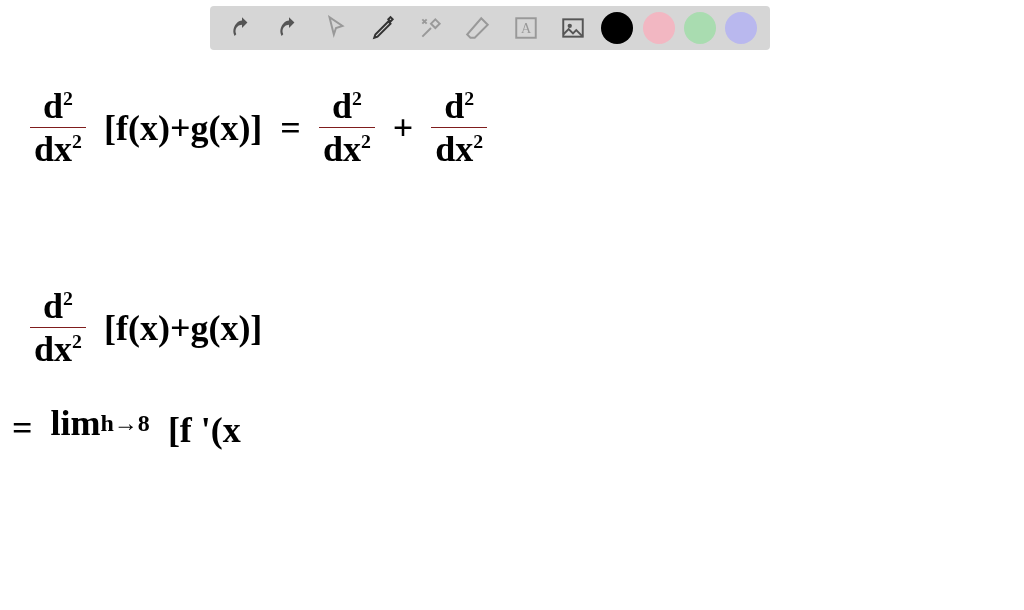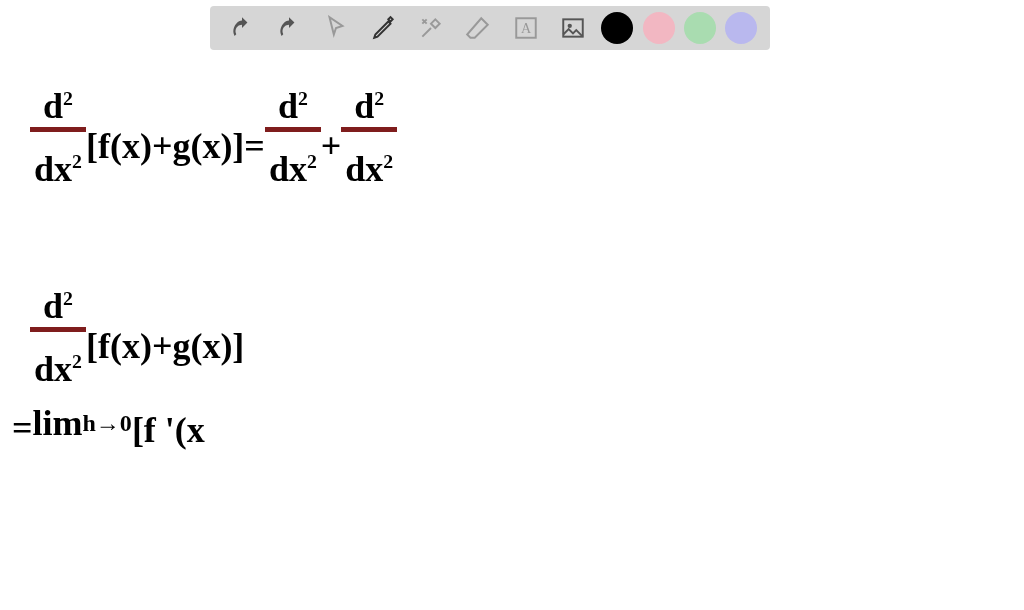--- a/index.html
+++ b/index.html
@@ -53,23 +53,23 @@
     position: absolute;
     white-space: nowrap;
   }
   .frac {
     display: inline-block;
     text-align: center;
     vertical-align: middle;
     position: relative;
   }
   .frac .num { display: block; padding: 0 4px; }
-  .frac .den { display: block; border-top: 5px solid #7f1d1d; padding: 16px 4px; }
+  .frac .den { display: block; border-top: 1px solid #7f1d1d; padding: 0 4px; }
   .sup { font-size: 0.55em; vertical-align: super; position: relative; }
-  .eq-row { display: flex; align-items: center; gap: 0; }
+  .eq-row { display: flex; align-items: center; gap: 18px; }
   .big { font-size: 36px; }
   .med { font-size: 30px; }
 </style>
 </head>
 <body>
 
 <div class="toolbar">
   <div class="tool-btn">
     <svg viewBox="0 0 24 24">
         <path d="M12 5V2L7 7l5 5V9c3.3 0 6 2.7 6 6 0 1-.3 2-.7 2.8l1.5 1.5C19.5 18 20 16.6 20 15c0-5.5-4.5-10-8-10z" fill="#555" transform="scale(-1,1) translate(-24,0)"></path>
@@ -144,18 +144,18 @@
       <span class="num"><span>d</span><span class="sup">2</span></span>
       <span class="den"><span>dx</span><span class="sup">2</span></span>
     </span>
     <span>[f(x)+g(x)]</span>
   </div>
 
   <div class="hand eq-row big" style="top:350px; left:12px; align-items:flex-start;">
     <span style="align-self:center;">=</span>
     <span style="display:inline-flex; flex-direction:row; align-items:center; line-height:1;">
       <span>lim</span>
-      <span class="med" style="font-size:24px;">h→0</span>
+      <span class="med" style="font-size:24px;">h→8</span>
     </span>
     <span style="align-self:flex-start; margin-top:4px;text-align:right;">[f '(x</span>
   </div>
 
 </div>
 
 </body></html>

